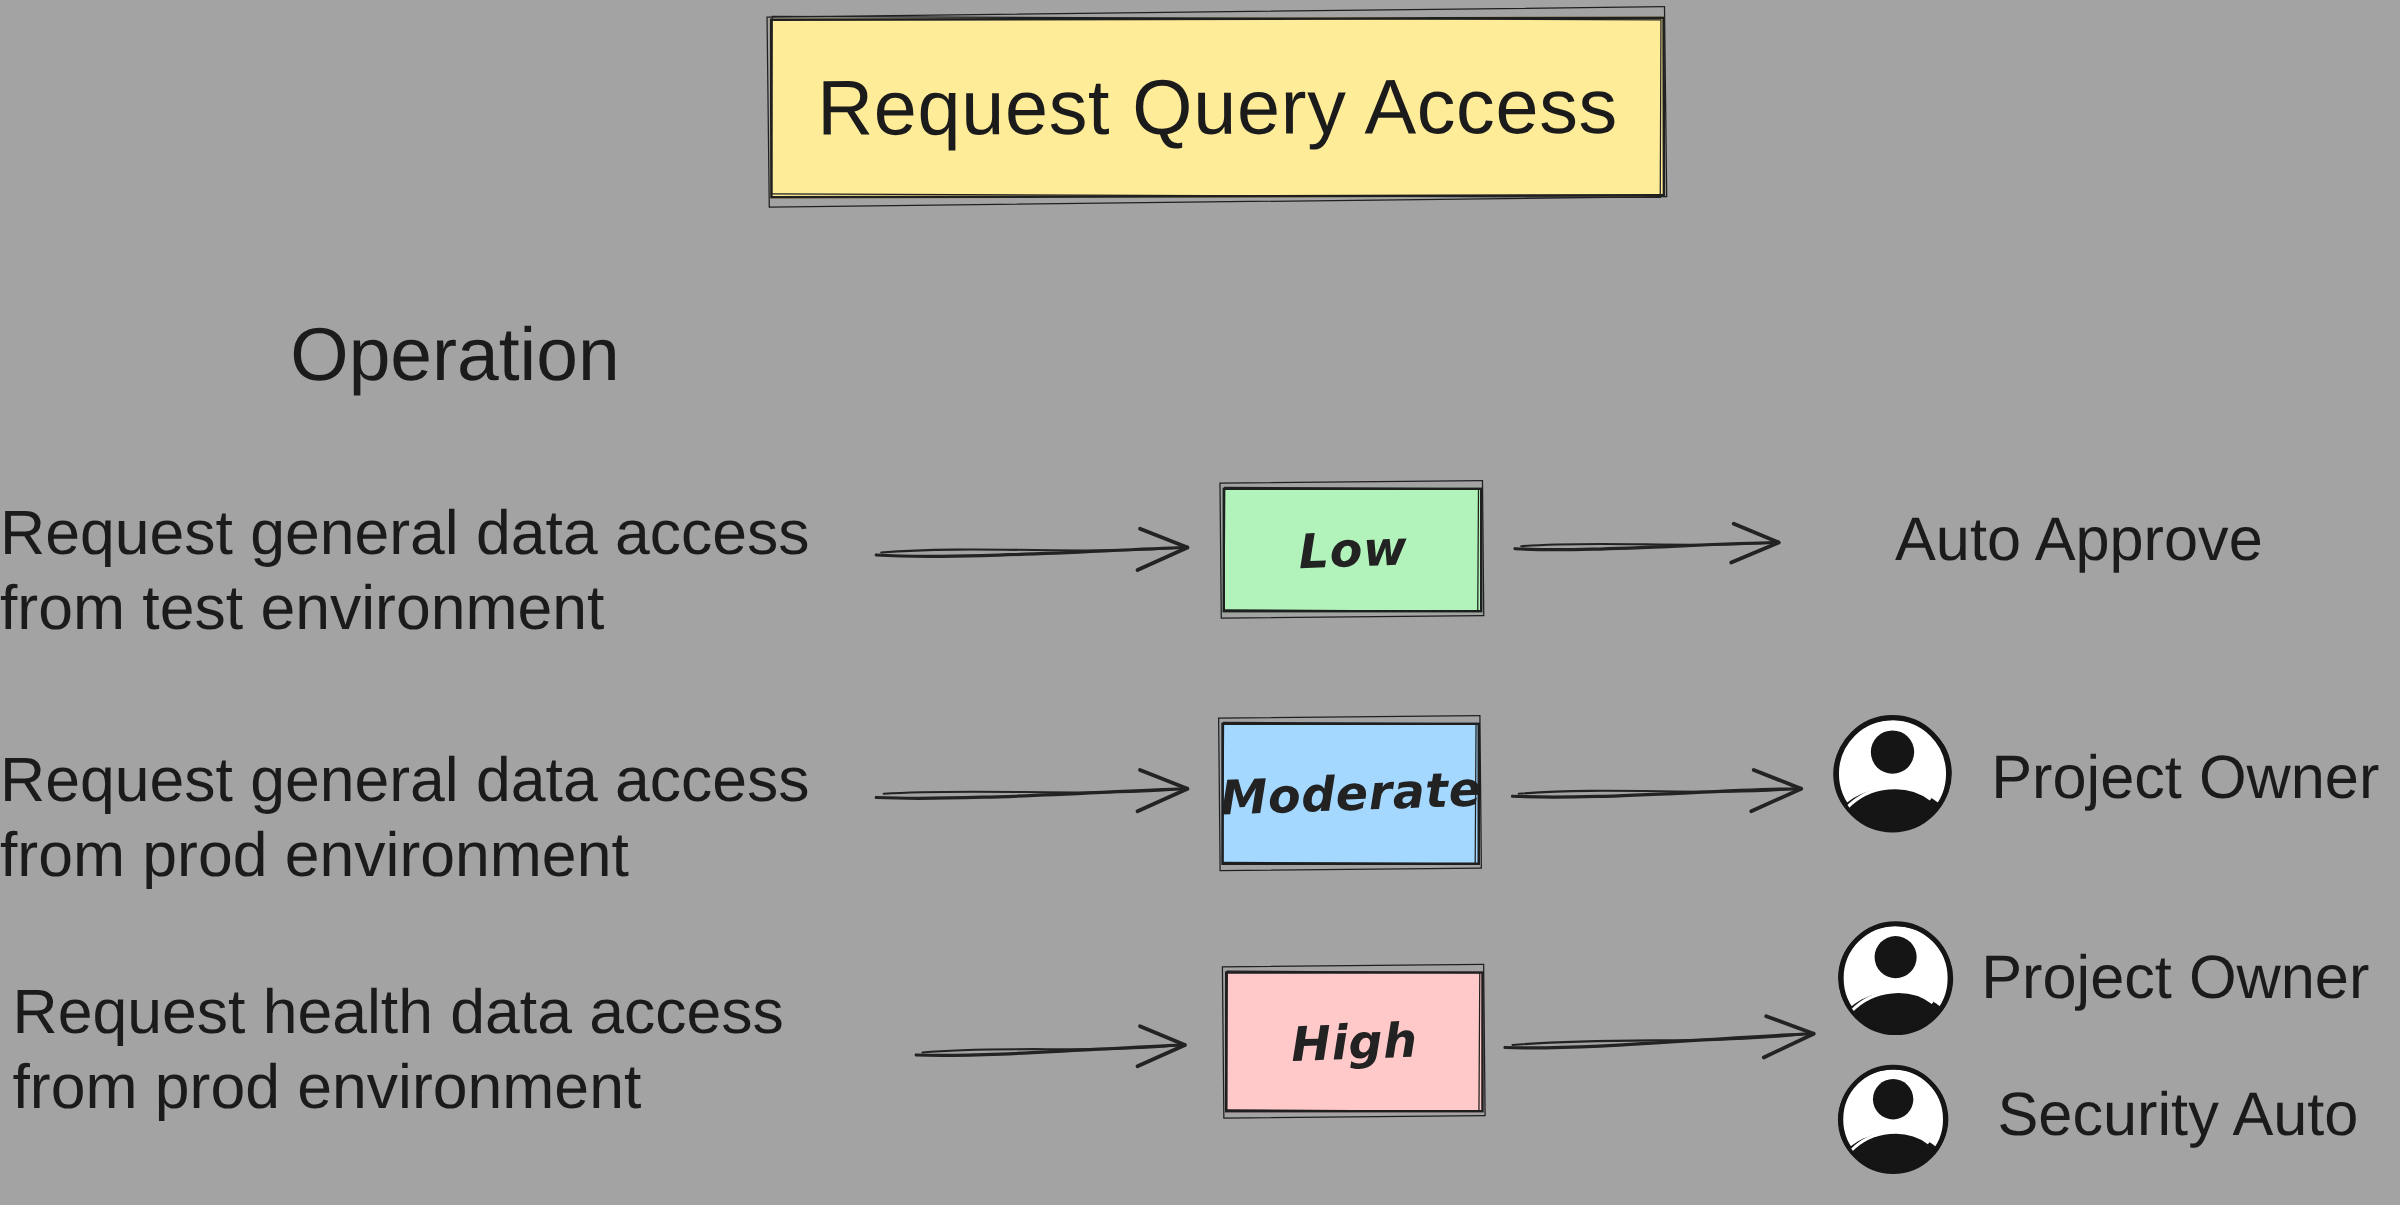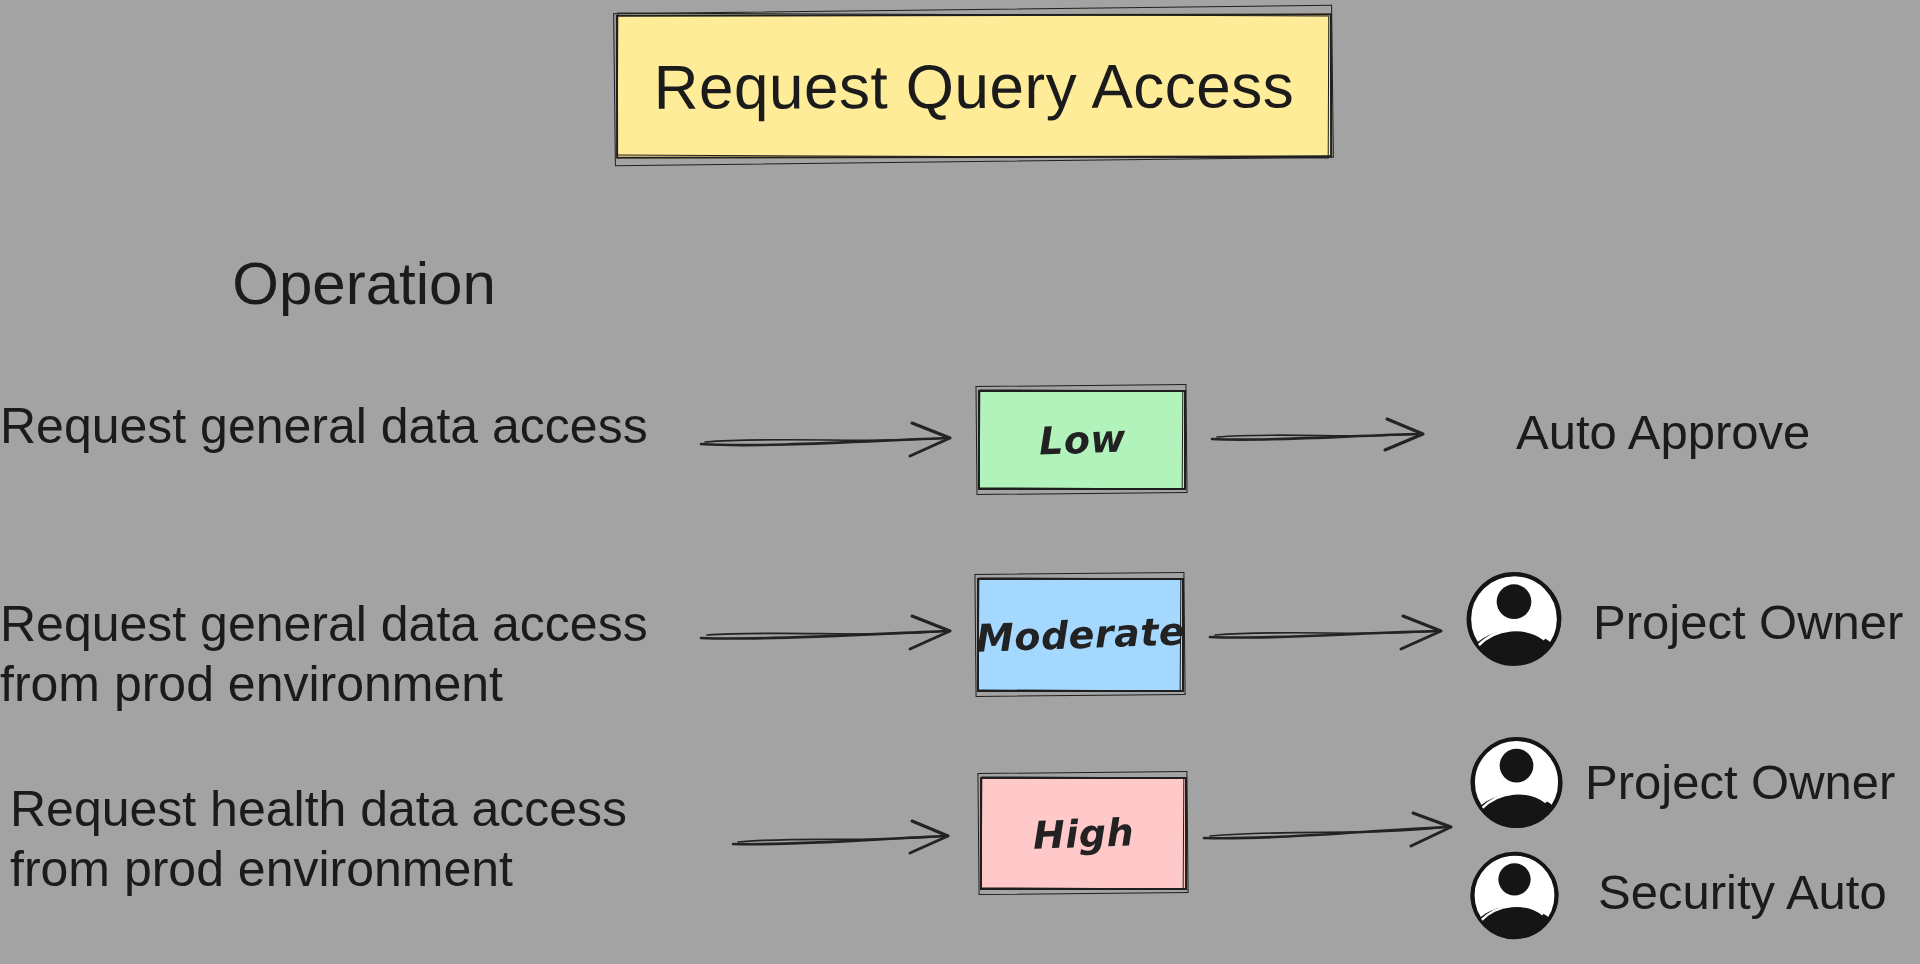--- a/index.html
+++ b/index.html
@@ -97,20 +97,21 @@
 <div class="canvas">
 
   <div class="sketch title-box" style="background: rgb(255, 236, 153);">
     <span class="title-text">Request Query Access</span>
   </div>
 
   <div class="col-header hdr-operation">Operation</div>
 
   <div class="op-text op-1">
     <div>Request general data access</div>
+    <div>from test environment</div>
   </div>
 
   <svg class="arrow" style="left:698px; top:420px;" width="256" height="44" viewBox="0 0 256 44">
     <path class="shaft" d="M3,24 C66,28 184,20 250,18"></path>
     <path class="shaft2" d="M7,22 C82,16 178,24 248,18"></path>
     <path class="head" d="M214,3 L252,18 M212,36 L252,18"></path>
   </svg>
 
   <div class="sketch risk-box risk-1" style="background: rgb(178, 242, 187);">
     <span class="hand-label">Low</span>

